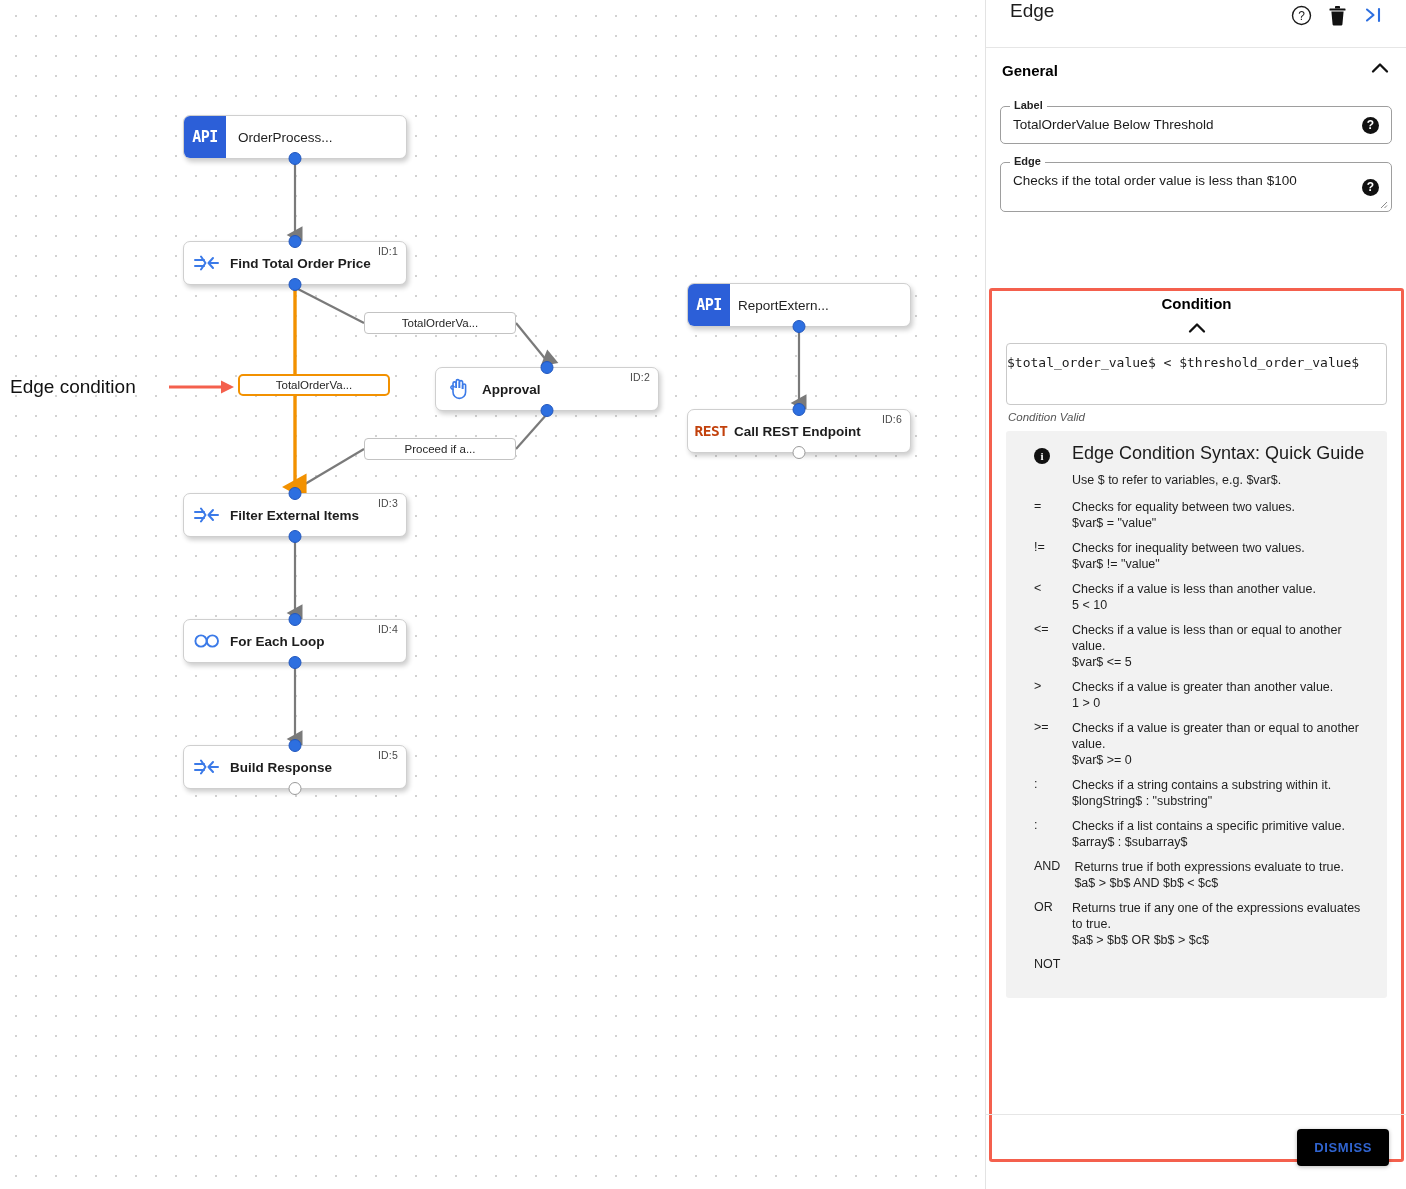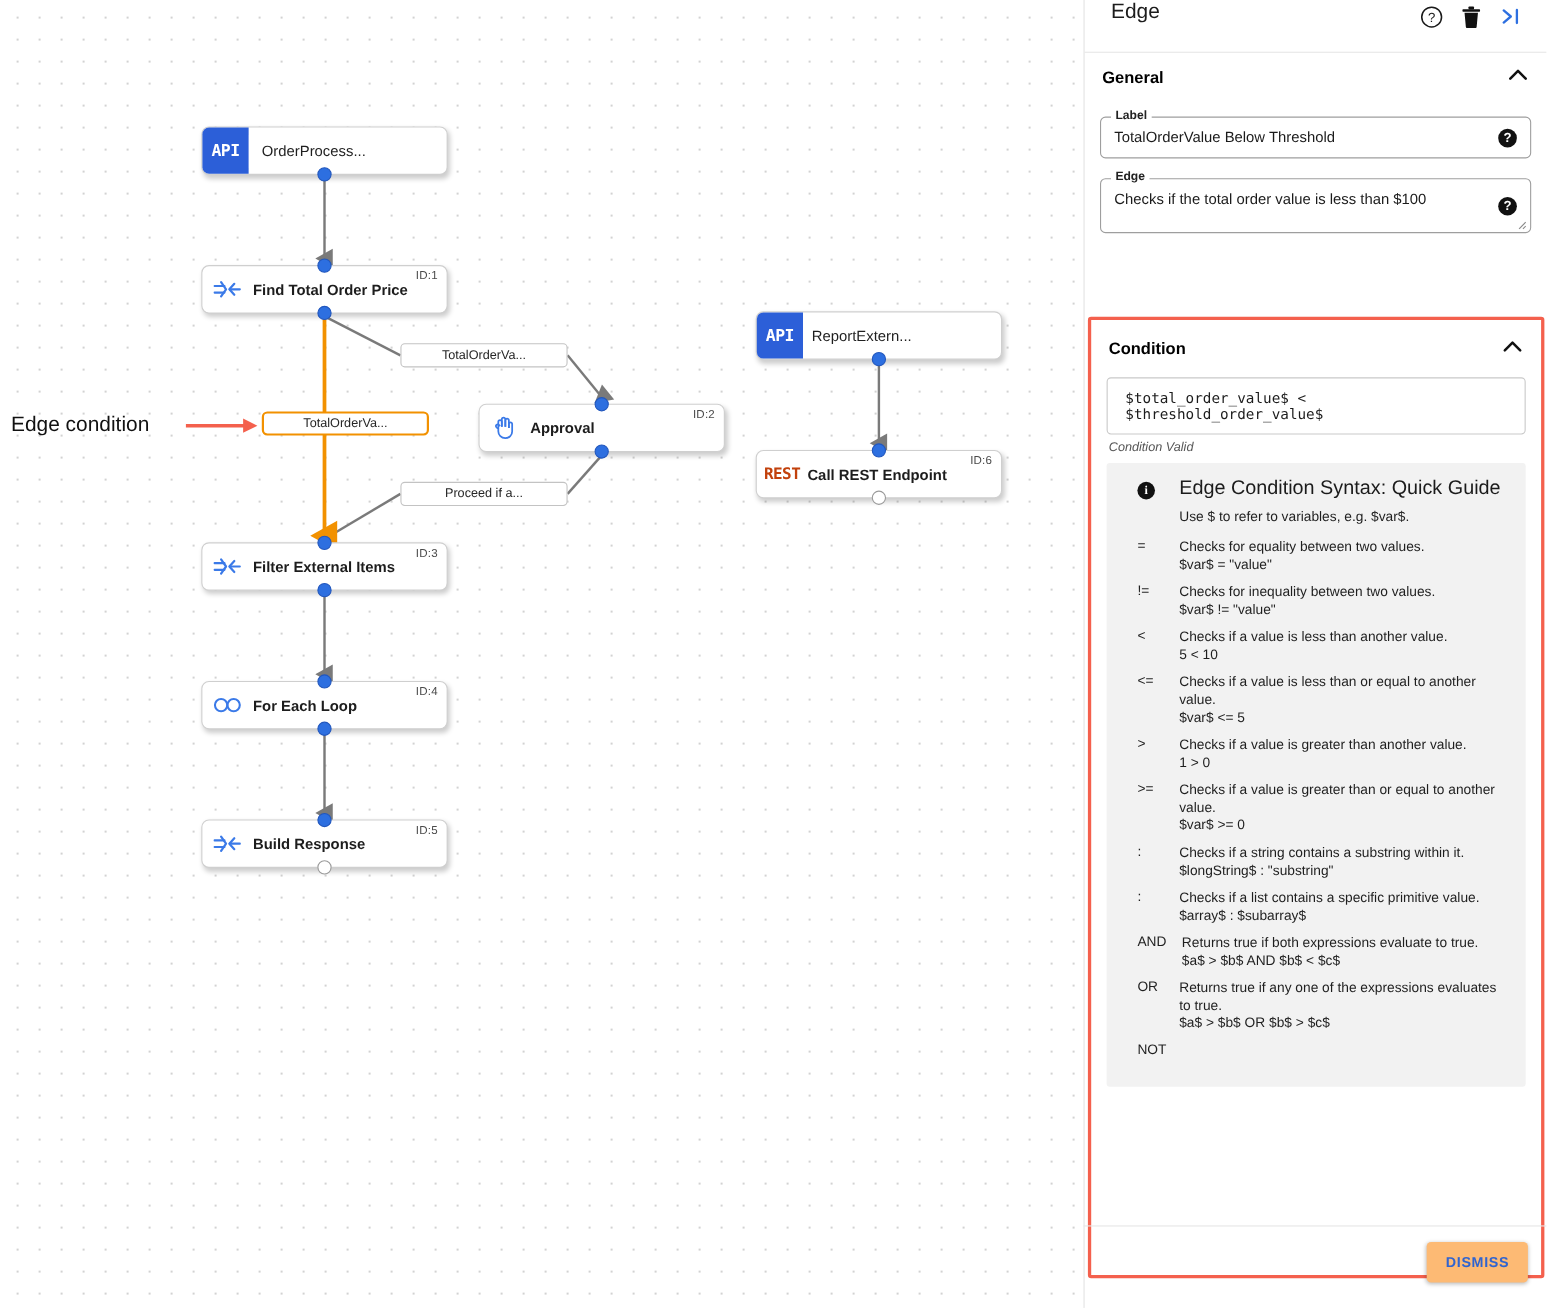--- a/index.html
+++ b/index.html
@@ -120,23 +120,23 @@
     position: absolute; right: 3px; bottom: 2px; width: 10px; height: 10px;
     color: #8a8a8a; font-size: 9px; line-height: 9px;
   }
 
   #cond-box {
     position: absolute; left: 3px; top: 240px; width: 415px; height: 874px;
     border: 3px solid #f4604d; border-radius: 3px;
     overflow: hidden; background: #fff;
   }
   #cond-input {
-    margin: 4px 14px 0 14px; height: 52px;
+    margin: 4px 14px 0 14px; height: 62px;
     border: 1px solid #c9c9c9; border-radius: 4px;
-    padding: 11px 16px;
+    padding: 11px 0;
     font-family: "DejaVu Sans Mono", monospace;
     font-size: 13px; color: #1c1c1c;
   }
   #cond-valid { margin: 6px 0 0 16px; font-size: 11.5px; color: #555; font-style: italic; }
 
   #guide {
     margin: 8px 14px 0 14px; background: #f2f2f2; border-radius: 3px;
     padding: 12px 14px 18px 14px;
   }
   #guide-top { display: flex; align-items: flex-start; }
@@ -156,21 +156,21 @@
   .op-txt { flex: 1; padding-left: 14px; }
   .op-desc { font-size: 12.5px; color: #1f1f1f; line-height: 16px; }
   .op-ex { font-size: 12.5px; color: #1f1f1f; line-height: 16px; }
 
   #panel-foot {
     position: absolute; right: 0; bottom: 0; width: 421px; height: 75px;
     border-top: 1px solid #e6e6e6;
   }
   #dismiss {
     position: absolute; right: 17px; top: 14px;
-    background: #fdba74; border-radius: 4px;
+    background: #000000; border-radius: 4px;
     box-shadow: 0 1px 4px rgba(0,0,0,.28);
     padding: 11px 17px; font-size: 13px; font-weight: 700;
     color: #3064d0; letter-spacing: .6px; cursor: pointer;
   }
 </style>
 </head>
 <body>
 
 <div id="root">
 
@@ -377,21 +377,21 @@
           <svg width="10" height="10" viewBox="0 0 10 10">
               <g stroke="#8a8a8a" stroke-width="1">
                 <path d="M9,3 L3,9"></path>
                 <path d="M9,6.5 L6.5,9"></path>
               </g>
             </svg>
         </span>
       </div>
 
       <div id="cond-box">
-        <div class="sect-head" style="margin-top:4px;">
+        <div class="sect-head" style="margin-top:4px;flex-direction:column;">
           <div class="t">Condition</div>
           <span>
             <svg width="20" height="14" viewBox="0 0 20 14">
                 <path d="M3,10.5 L10,3.5 L17,10.5" fill="none" stroke="#111" stroke-width="2.3" stroke-linecap="round" stroke-linejoin="round"></path>
               </svg>
           </span>
         </div>
 
         <div id="cond-input">$total_order_value$ &lt; $threshold_order_value$</div>
         <div id="cond-valid">Condition Valid</div>

